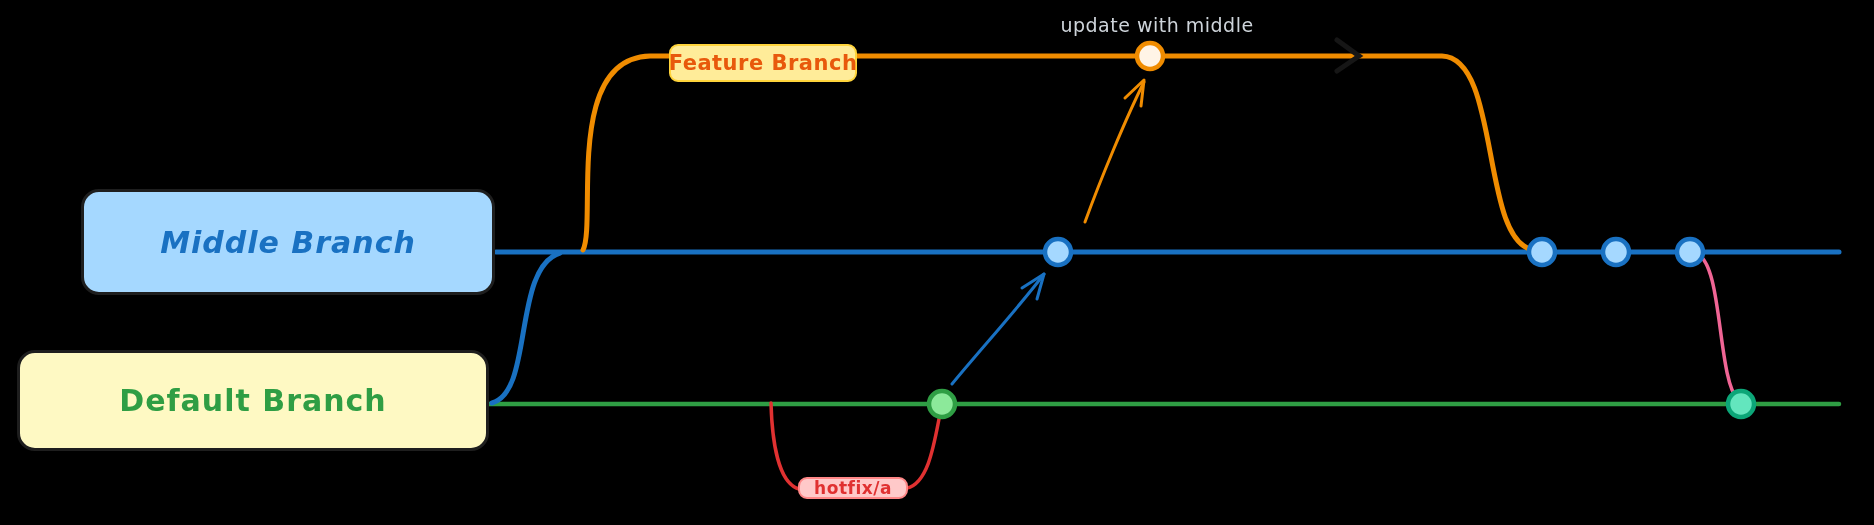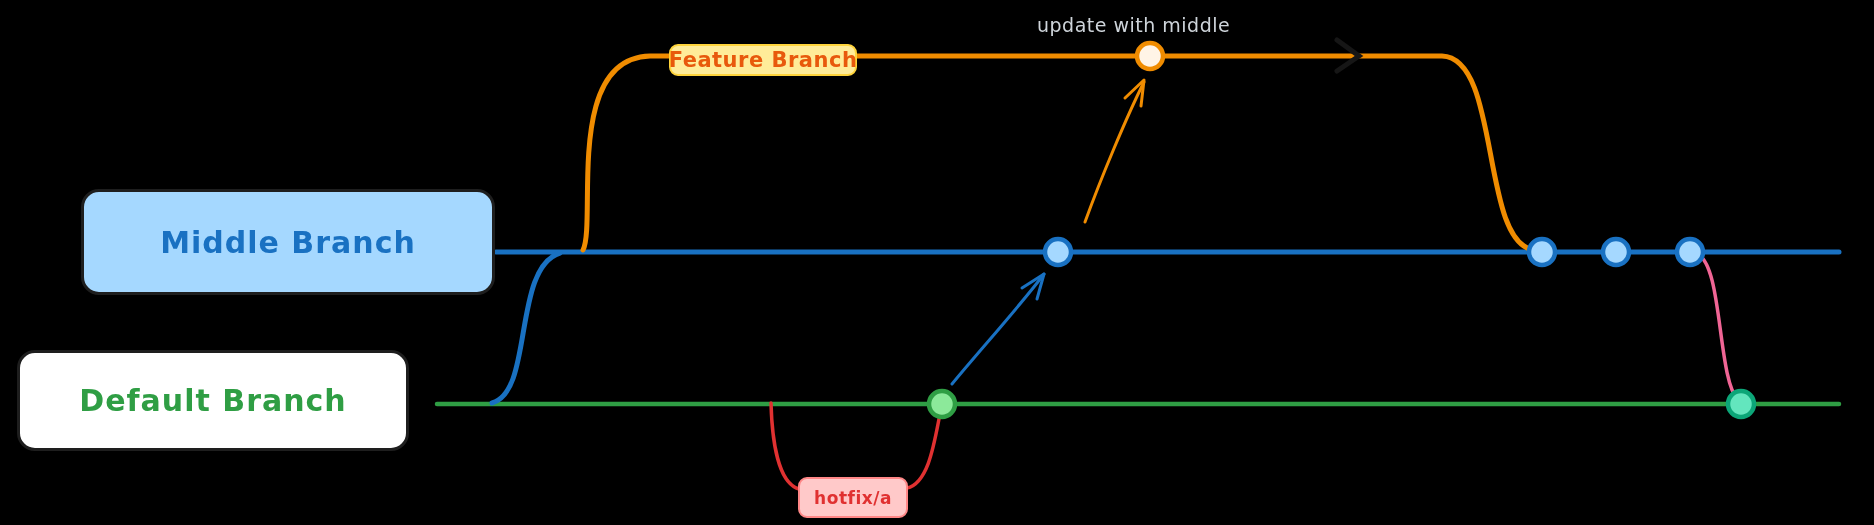--- a/index.html
+++ b/index.html
@@ -1,28 +1,28 @@
 <!DOCTYPE html>
 <html><head>
 <meta charset="utf-8">
 <style>
   html,body{margin:0;padding:0;background:#000;}
   .canvas{position:relative;width:1874px;height:525px;background:#000;font-family:"DejaVu Sans",sans-serif;overflow:hidden;}
   .canvas > svg{position:absolute;left:0;top:0;}
   .label-box{position:absolute;display:flex;flex-direction:column;align-items:center;justify-content:center;border-radius:18px;box-sizing:border-box;text-align:center;}
-  .box-middle{left:81px;top:189px;width:414px;height:106px;background:#a5d8ff;border:3px solid #1e1e1e;}
-  .box-default{left:17px;top:350px;width:392px;height:101px;background:#ffffff;border:3px solid #1e1e1e;}
+  .box-middle{left:81px;top:189px;width:414px;height:106px;background:#a5d8ff;border:3px solid #1e1e1e;font-style:italic;}
+  .box-default{left:17px;top:350px;width:472px;height:101px;background:#fef9c3;border:3px solid #1e1e1e;}
   .box-title{font-size:30px;font-weight:bold;letter-spacing:1px;line-height:1.3;white-space:nowrap;}
   .box-sub{font-size:25px;color:#1e1e1e;letter-spacing:0;line-height:1.25;white-space:nowrap;}
   .box-middle .box-title{color:#1971c2;}
   .box-default .box-title{color:#2f9e44;}
   .tag{position:absolute;display:flex;align-items:center;justify-content:center;border-radius:9px;box-sizing:border-box;font-weight:bold;letter-spacing:0.5px;white-space:nowrap;}
-  .tag-feature{left:669px;top:44px;width:188px;height:32px;background:#ffec99;border:2px solid #ffd43b;color:#e8590c;font-size:21px;}
-  .tag-hotfix{left:798px;top:477px;width:110px;height:41px;background:#ffc9c9;border:2px solid #ff8787;color:#e03131;font-size:17px;}
-  .annot{position:absolute;width:240px;text-align:left;font-size:19px;letter-spacing:0.5px;color:#ced4da;}
+  .tag-feature{left:669px;top:44px;width:188px;height:38px;background:#ffec99;border:2px solid #ffd43b;color:#e8590c;font-size:21px;}
+  .tag-hotfix{left:798px;top:477px;width:110px;height:22px;background:#ffc9c9;border:2px solid #ff8787;color:#e03131;font-size:17px;}
+  .annot{position:absolute;width:240px;text-align:center;font-size:19px;letter-spacing:0.5px;color:#ced4da;}
   .annot-middle{left:1037px;top:14px;}
   .annot-main{left:941px;top:208px;}
 </style>
 </head>
 <body>
 
 <div class="canvas">
 
   <svg width="1874" height="525" viewBox="0 0 1874 525">
 

